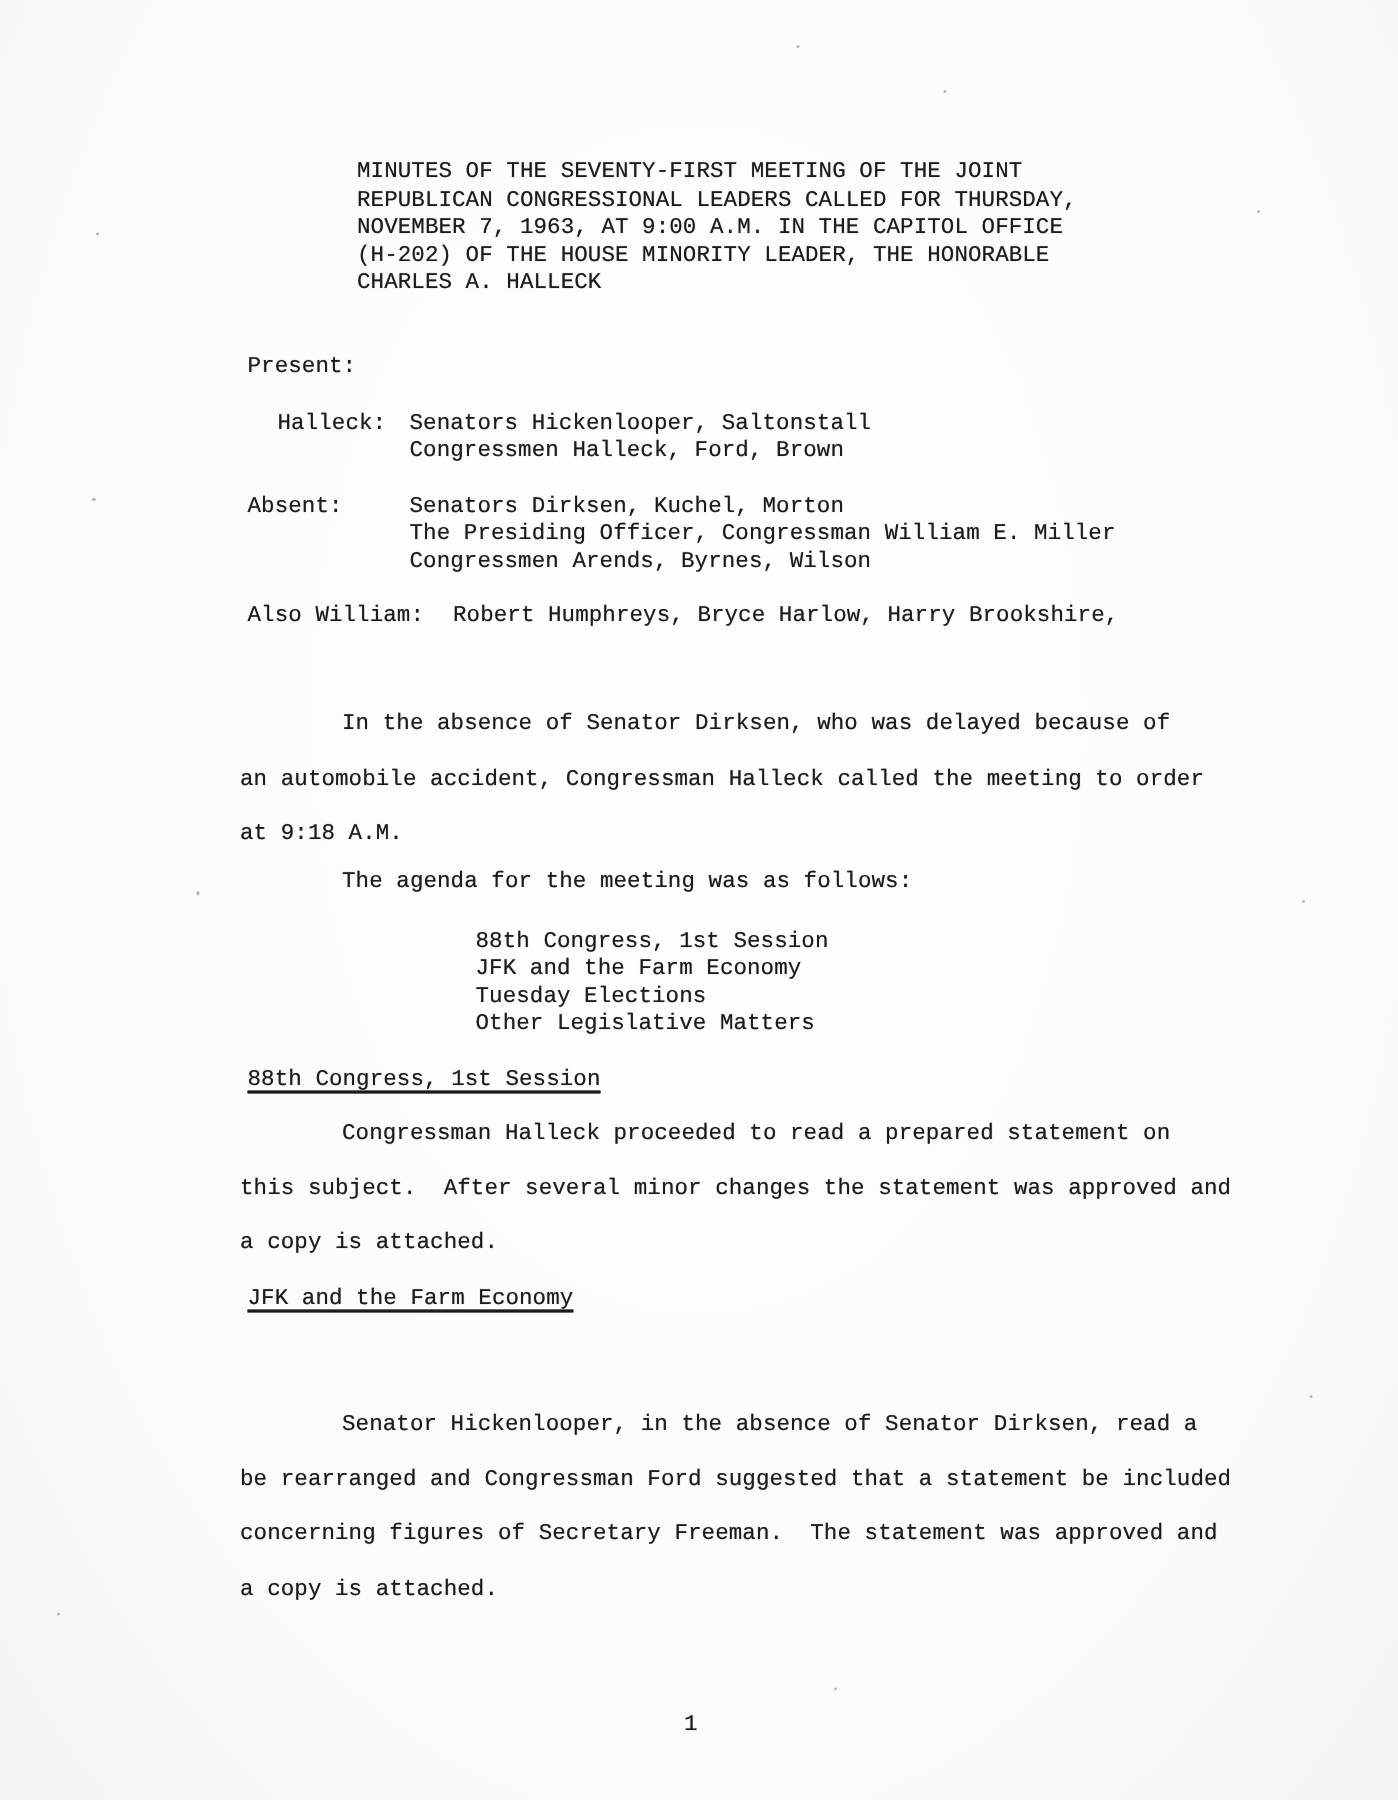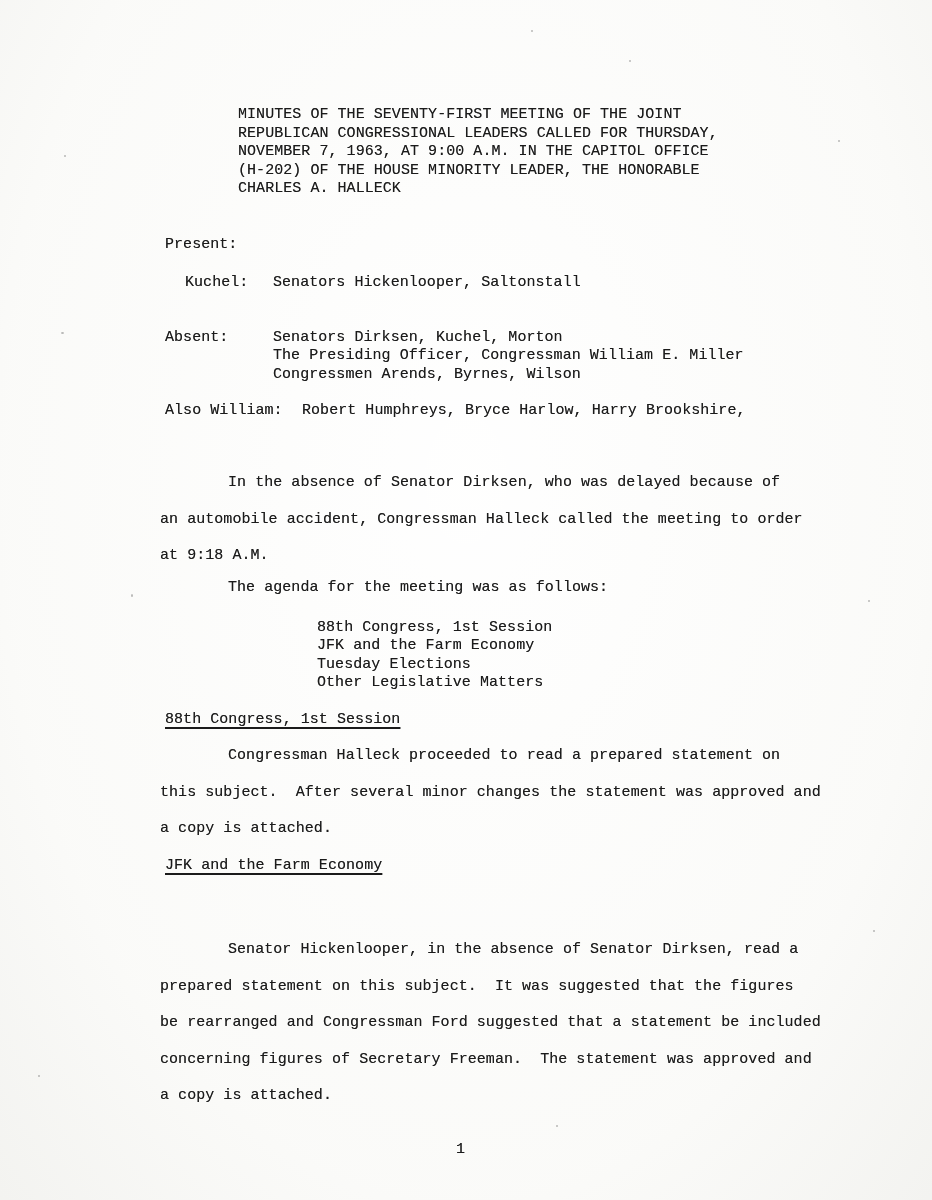--- a/index.html
+++ b/index.html
@@ -59,23 +59,24 @@
   <div class="abs title-block" style="left:238px;top:106px;">
     <div class="line">MINUTES OF THE SEVENTY-FIRST MEETING OF THE JOINT</div>
     <div class="line">REPUBLICAN CONGRESSIONAL LEADERS CALLED FOR THURSDAY,</div>
     <div class="line">NOVEMBER 7, 1963, AT 9:00 A.M. IN THE CAPITOL OFFICE</div>
     <div class="line">(H-202) OF THE HOUSE MINORITY LEADER, THE HONORABLE</div>
     <div class="line">CHARLES A. HALLECK</div>
   </div>
 
   <div class="abs line" style="left:165px;top:236px;">Present:</div>
 
-  <div class="abs line" style="left:185px;top:274px;">Kuchel:</div>
+  <div class="abs line" style="left:185px;top:274px;">Halleck:</div>
   <div class="abs tight" style="left:273px;top:274px;">
     <div class="line">Senators Hickenlooper, Saltonstall</div>
+    <div class="line">Congressmen Halleck, Ford, Brown</div>
   </div>
 
   <div class="abs line" style="left:165px;top:329px;">Absent:</div>
   <div class="abs tight" style="left:273px;top:329px;">
     <div class="line">Senators Dirksen, Kuchel, Morton</div>
     <div class="line">The Presiding Officer, Congressman William E. Miller</div>
     <div class="line">Congressmen Arends, Byrnes, Wilson</div>
   </div>
 
   <div class="abs line" style="left:165px;top:402px;">Also William:</div>
@@ -100,21 +101,20 @@
   <div class="abs line heading" style="left:165px;top:711px;">88th Congress, 1st Session</div>
   <div class="abs spread indent-first" style="left:160px;top:738px;">
     <div class="line">Congressman Halleck proceeded to read a prepared statement on</div>
     <div class="line">this subject.  After several minor changes the statement was approved and</div>
     <div class="line">a copy is attached.</div>
   </div>
 
   <div class="abs line heading" style="left:165px;top:857px;">JFK and the Farm Economy</div>
   <div class="abs spread indent-first" style="left:160px;top:932px;">
     <div class="line">Senator Hickenlooper, in the absence of Senator Dirksen, read a</div>
-    <div class="line">prepared statement on this subject.  It was suggested that the figures</div>
     <div class="line">be rearranged and Congressman Ford suggested that a statement be included</div>
     <div class="line">concerning figures of Secretary Freeman.  The statement was approved and</div>
     <div class="line">a copy is attached.</div>
   </div>
 
   <div class="abs line" style="left:456px;top:1141px;">1</div>
 
 </div>
 
 </body></html>

